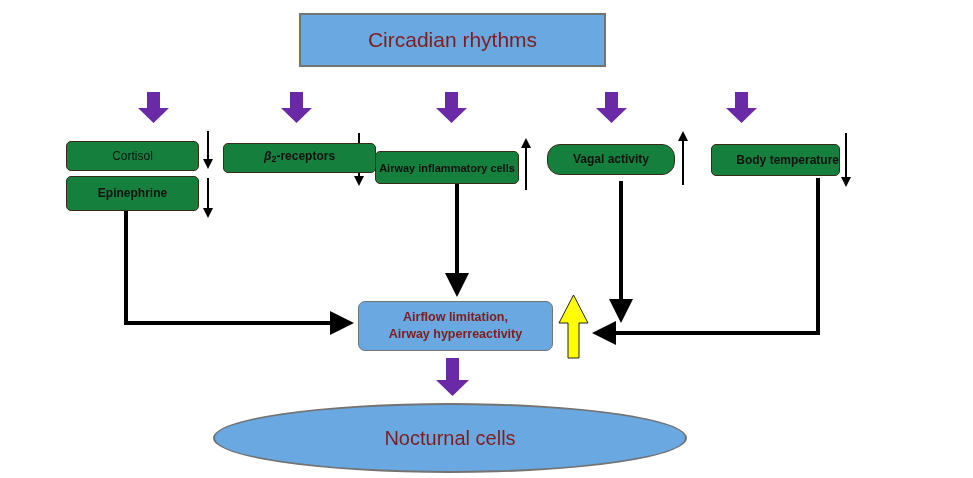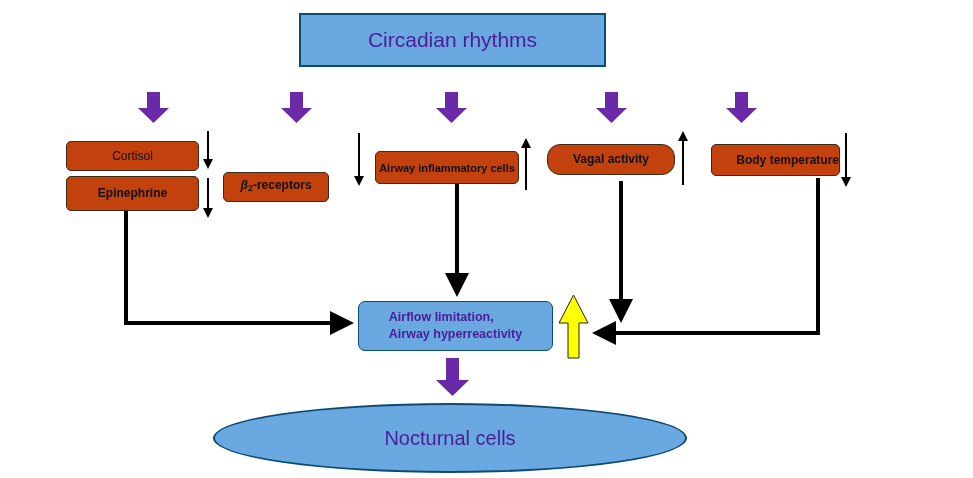--- a/index.html
+++ b/index.html
@@ -1,27 +1,27 @@
 <!DOCTYPE html>
 <html><head>
   <meta charset="utf-8">
   <style>
     html, body { margin: 0; padding: 0; background: #ffffff; }
     body { width: 973px; height: 478px; position: relative; overflow: hidden;
            font-family: "Liberation Sans", sans-serif; }
     .abs { position: absolute; }
-    .blue-box { background: #6aa8e2; border: 2px solid #0c4a6e; box-sizing: border-box;
-                display: flex; align-items: center; justify-content: center; color: #4c1d95; }
-    .orange-box { background: #c2410c; border: 1.5px solid #3a2a1a; border-radius: 5px;
+    .blue-box { background: #6aa8e2; border: 2px solid #737373; box-sizing: border-box;
+                display: flex; align-items: center; justify-content: center; color: #7f1d1d; }
+    .orange-box { background: #15803d; border: 1.5px solid #3a2a1a; border-radius: 5px;
                   box-sizing: border-box; display: flex; align-items: center; justify-content: center;
                   color: #111; font-size: 12px; text-align: center; line-height: 15px; }
     .bold { font-weight: bold; }
     #title-box { left: 299px; top: 13px; width: 307px; height: 54px; font-size: 21px; }
     #outcome-box { left: 358px; top: 301px; width: 195px; height: 50px; border-radius: 7px;
-                   font-size: 12.5px; font-weight: bold; text-align: left; line-height: 17px; border-width: 1.5px; }
+                   font-size: 12.5px; font-weight: bold; text-align: center; line-height: 17px; border-width: 1.5px; }
     #final-box { left: 213px; top: 403px; width: 474px; height: 70px; border-radius: 50%; font-size: 20px; }
     svg#diagram-lines { position: absolute; left: 0; top: 0; }
     sub { font-size: 9px; vertical-align: -2px; }
   </style>
 </head>
 <body>
 
 <svg id="diagram-lines" width="973" height="478">
   <defs>
     <marker id="ah" markerWidth="6" markerHeight="6" refX="3" refY="3" orient="auto" markerUnits="strokeWidth">
@@ -63,21 +63,21 @@
 <div id="title-box" class="abs blue-box">
   <span>Circadian rhythms</span>
 </div>
 
 <div class="abs orange-box" style="left:66px;top:141px;width:133px;height:30px;">
   <span>Cortisol</span>
 </div>
 <div class="abs orange-box bold" style="left:66px;top:176px;width:133px;height:35px;">
   <span>Epinephrine</span>
 </div>
-<div class="abs orange-box bold" style="left:223px;top:143px;width:106px;height:30px;margin-top:29px;">
+<div class="abs orange-box bold" style="left:223px;top:143px;width:153px;height:30px;">
   <span><i>β</i><sub>2</sub><span>-receptors</span></span>
 </div>
 <div class="abs orange-box bold" style="left:375px;top:143px;width:144px;height:33px;font-size:11px;line-height:14px;margin-top:8px;">
   <span>Airway inflammatory cells</span>
 </div>
 <div class="abs orange-box bold" style="left:547px;top:144px;width:128px;height:31px;border-radius:13px;">
   <span>Vagal activity</span>
 </div>
 <div class="abs orange-box bold" style="left:711px;top:144px;width:129px;height:32px;justify-content:flex-end;">
   <span>Body temperature</span>

